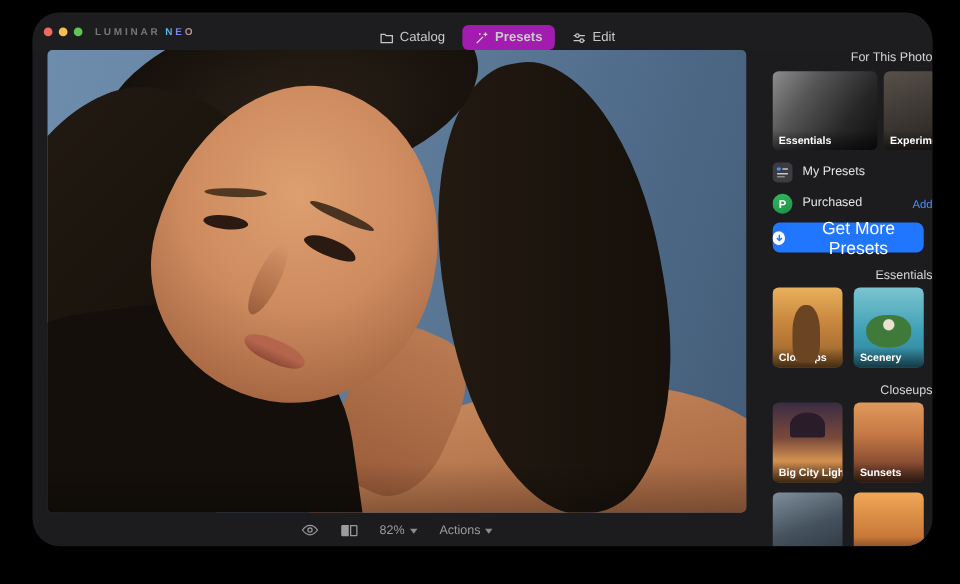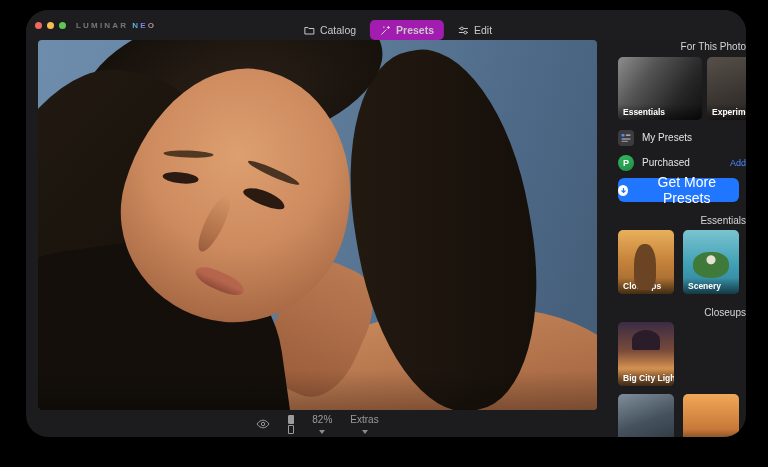--- a/index.html
+++ b/index.html
@@ -60,21 +60,21 @@
   .nose { left:88px; top:130px; width:18px; height:62px; border-radius:50%; transform:rotate(10deg);
     background:linear-gradient(180deg,rgba(150,85,45,0) 0%,rgba(120,60,30,.35) 70%,rgba(90,45,25,.45) 100%); }
   .lips { left:92px; top:206px; width:52px; height:18px; transform:rotate(8deg);
     border-radius:50%/60%; background:linear-gradient(180deg,#b5654c 45%,#8f4a38 100%); }
   .photo-fade { left:0; bottom:0; width:100%; height:40px;
     background:linear-gradient(180deg,rgba(0,0,0,0),rgba(0,0,0,.25)); }
 
   
   .toolbar { position:absolute; left:12px; top:405px; width:559px; height:18px;
     display:flex; align-items:center; justify-content:center; gap:18px; color:#9b9b9d; font-size:10px; }
-  .tool { display:flex; align-items:center; gap:4px;flex-direction:column; }
+  .tool { display:flex; align-items:center; gap:4px; }
   .caret { width:0; height:0; border-left:3.5px solid transparent; border-right:3.5px solid transparent;
     border-top:4px solid #8b8b8d; margin-top:1px; }
   .cmp { display:flex; gap:1px; }
   .cmp .a { width:6px; height:9px; background:#9b9b9d; border:1px solid #9b9b9d; border-radius:1px 0 0 1px; }
   .cmp .b { width:6px; height:9px; border:1px solid #9b9b9d; border-radius:0 1px 1px 0; }
 
   
   .sidebar { position:absolute; left:592px; top:30px; width:128px; height:397px; overflow:hidden;
     padding-top:2px; }
   .sb-heading { font-size:10px; font-weight:500; color:#d6d6d8; height:10px; line-height:10px;text-align:right; }
@@ -199,21 +199,21 @@
     </span>
     <span class="tool cmp">
       <span class="a"></span>
         <span class="b"></span>
     </span>
     <span class="tool">
       <span>82%</span>
       <span class="caret"></span>
     </span>
     <span class="tool">
-      <span>Extras</span>
+      <span>Actions</span>
       <span class="caret"></span>
     </span>
   </div>
 
   <div class="sidebar">
 
     <div class="sb-heading">For This Photo</div>
     <div class="thumb-row">
       <div class="thumb big art-monochrome">
         <span class="thumb-label">Essentials</span>
@@ -260,20 +260,23 @@
       <div class="thumb sm art-scenery">
         <span class="thumb-label">Scenery</span>
       </div>
     </div>
 
     <div class="sb-heading mt14">Closeups</div>
     <div class="thumb-row mt4r" style="gap:9px;">
       <div class="thumb sm art-bigcity">
         <span class="thumb-label">Big City Lights</span>
       </div>
+      <div class="thumb sm art-sunsets">
+        <span class="thumb-label">Sunsets</span>
+      </div>
     </div>
 
     <div class="thumb-row mt8" style="gap:9px;">
       <div class="thumb sm art-storm"></div>
       <div class="thumb sm art-sunsetmtn"></div>
     </div>
 
   </div>
 </div>
 

